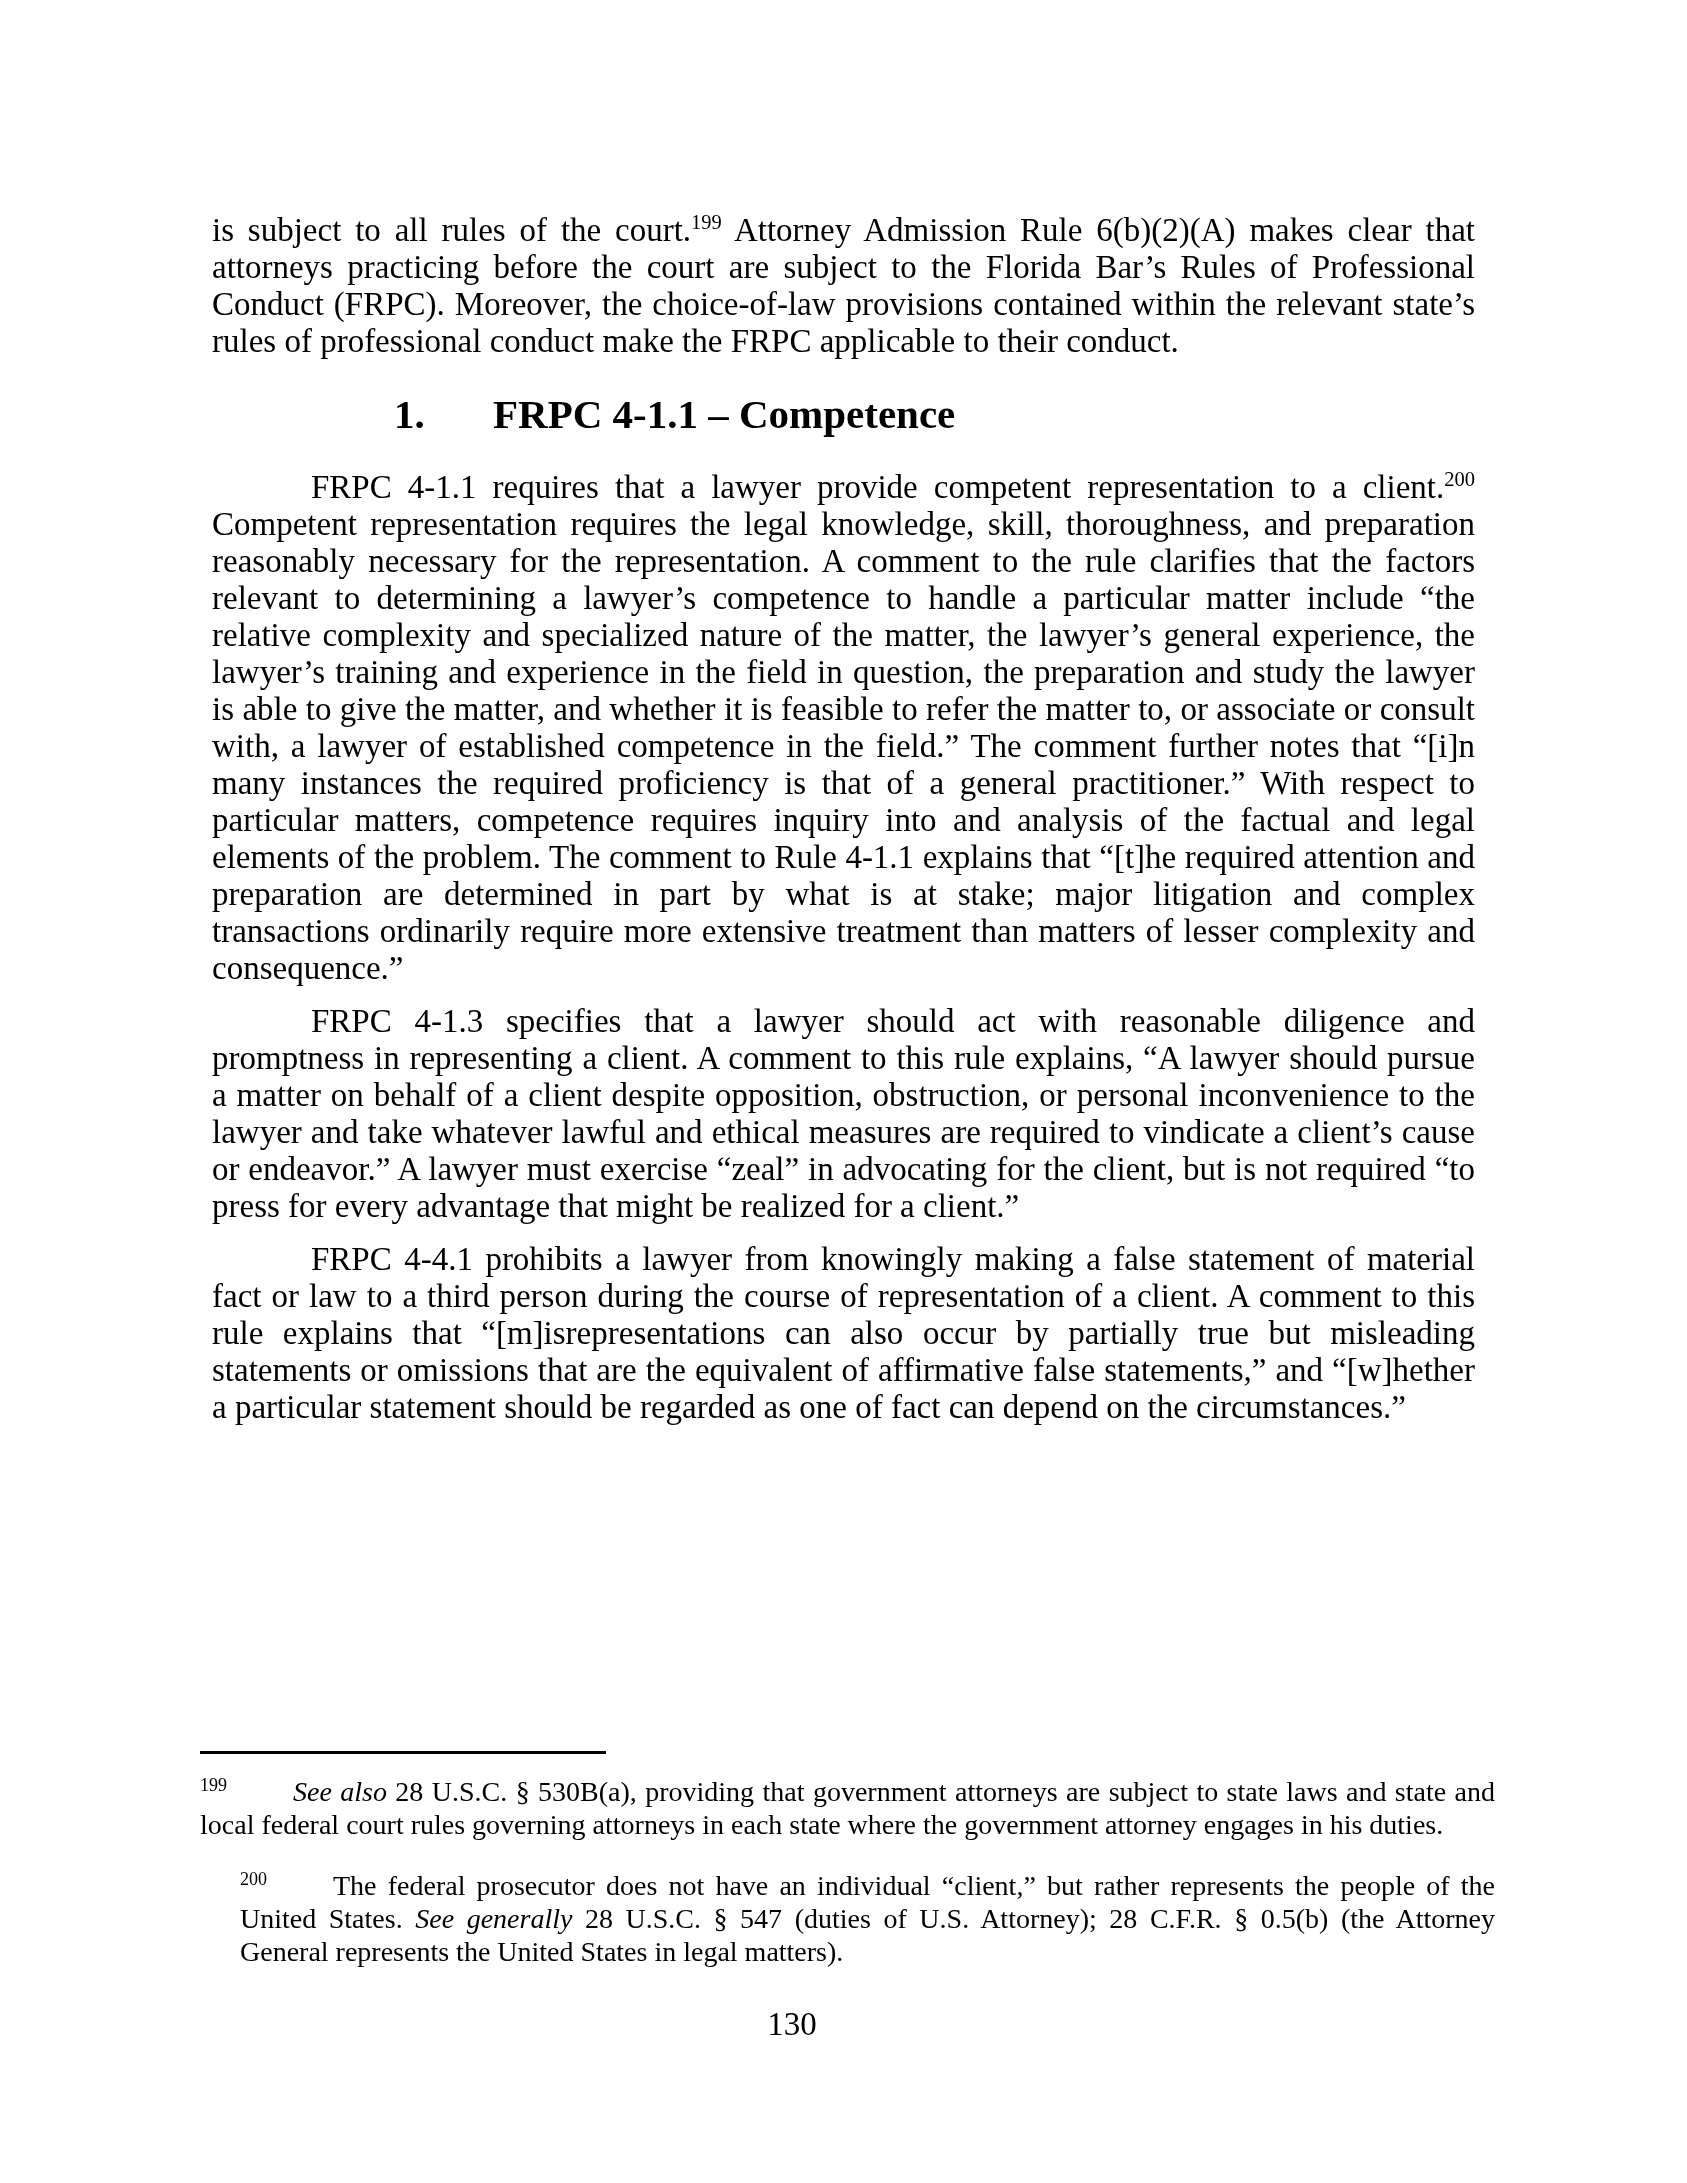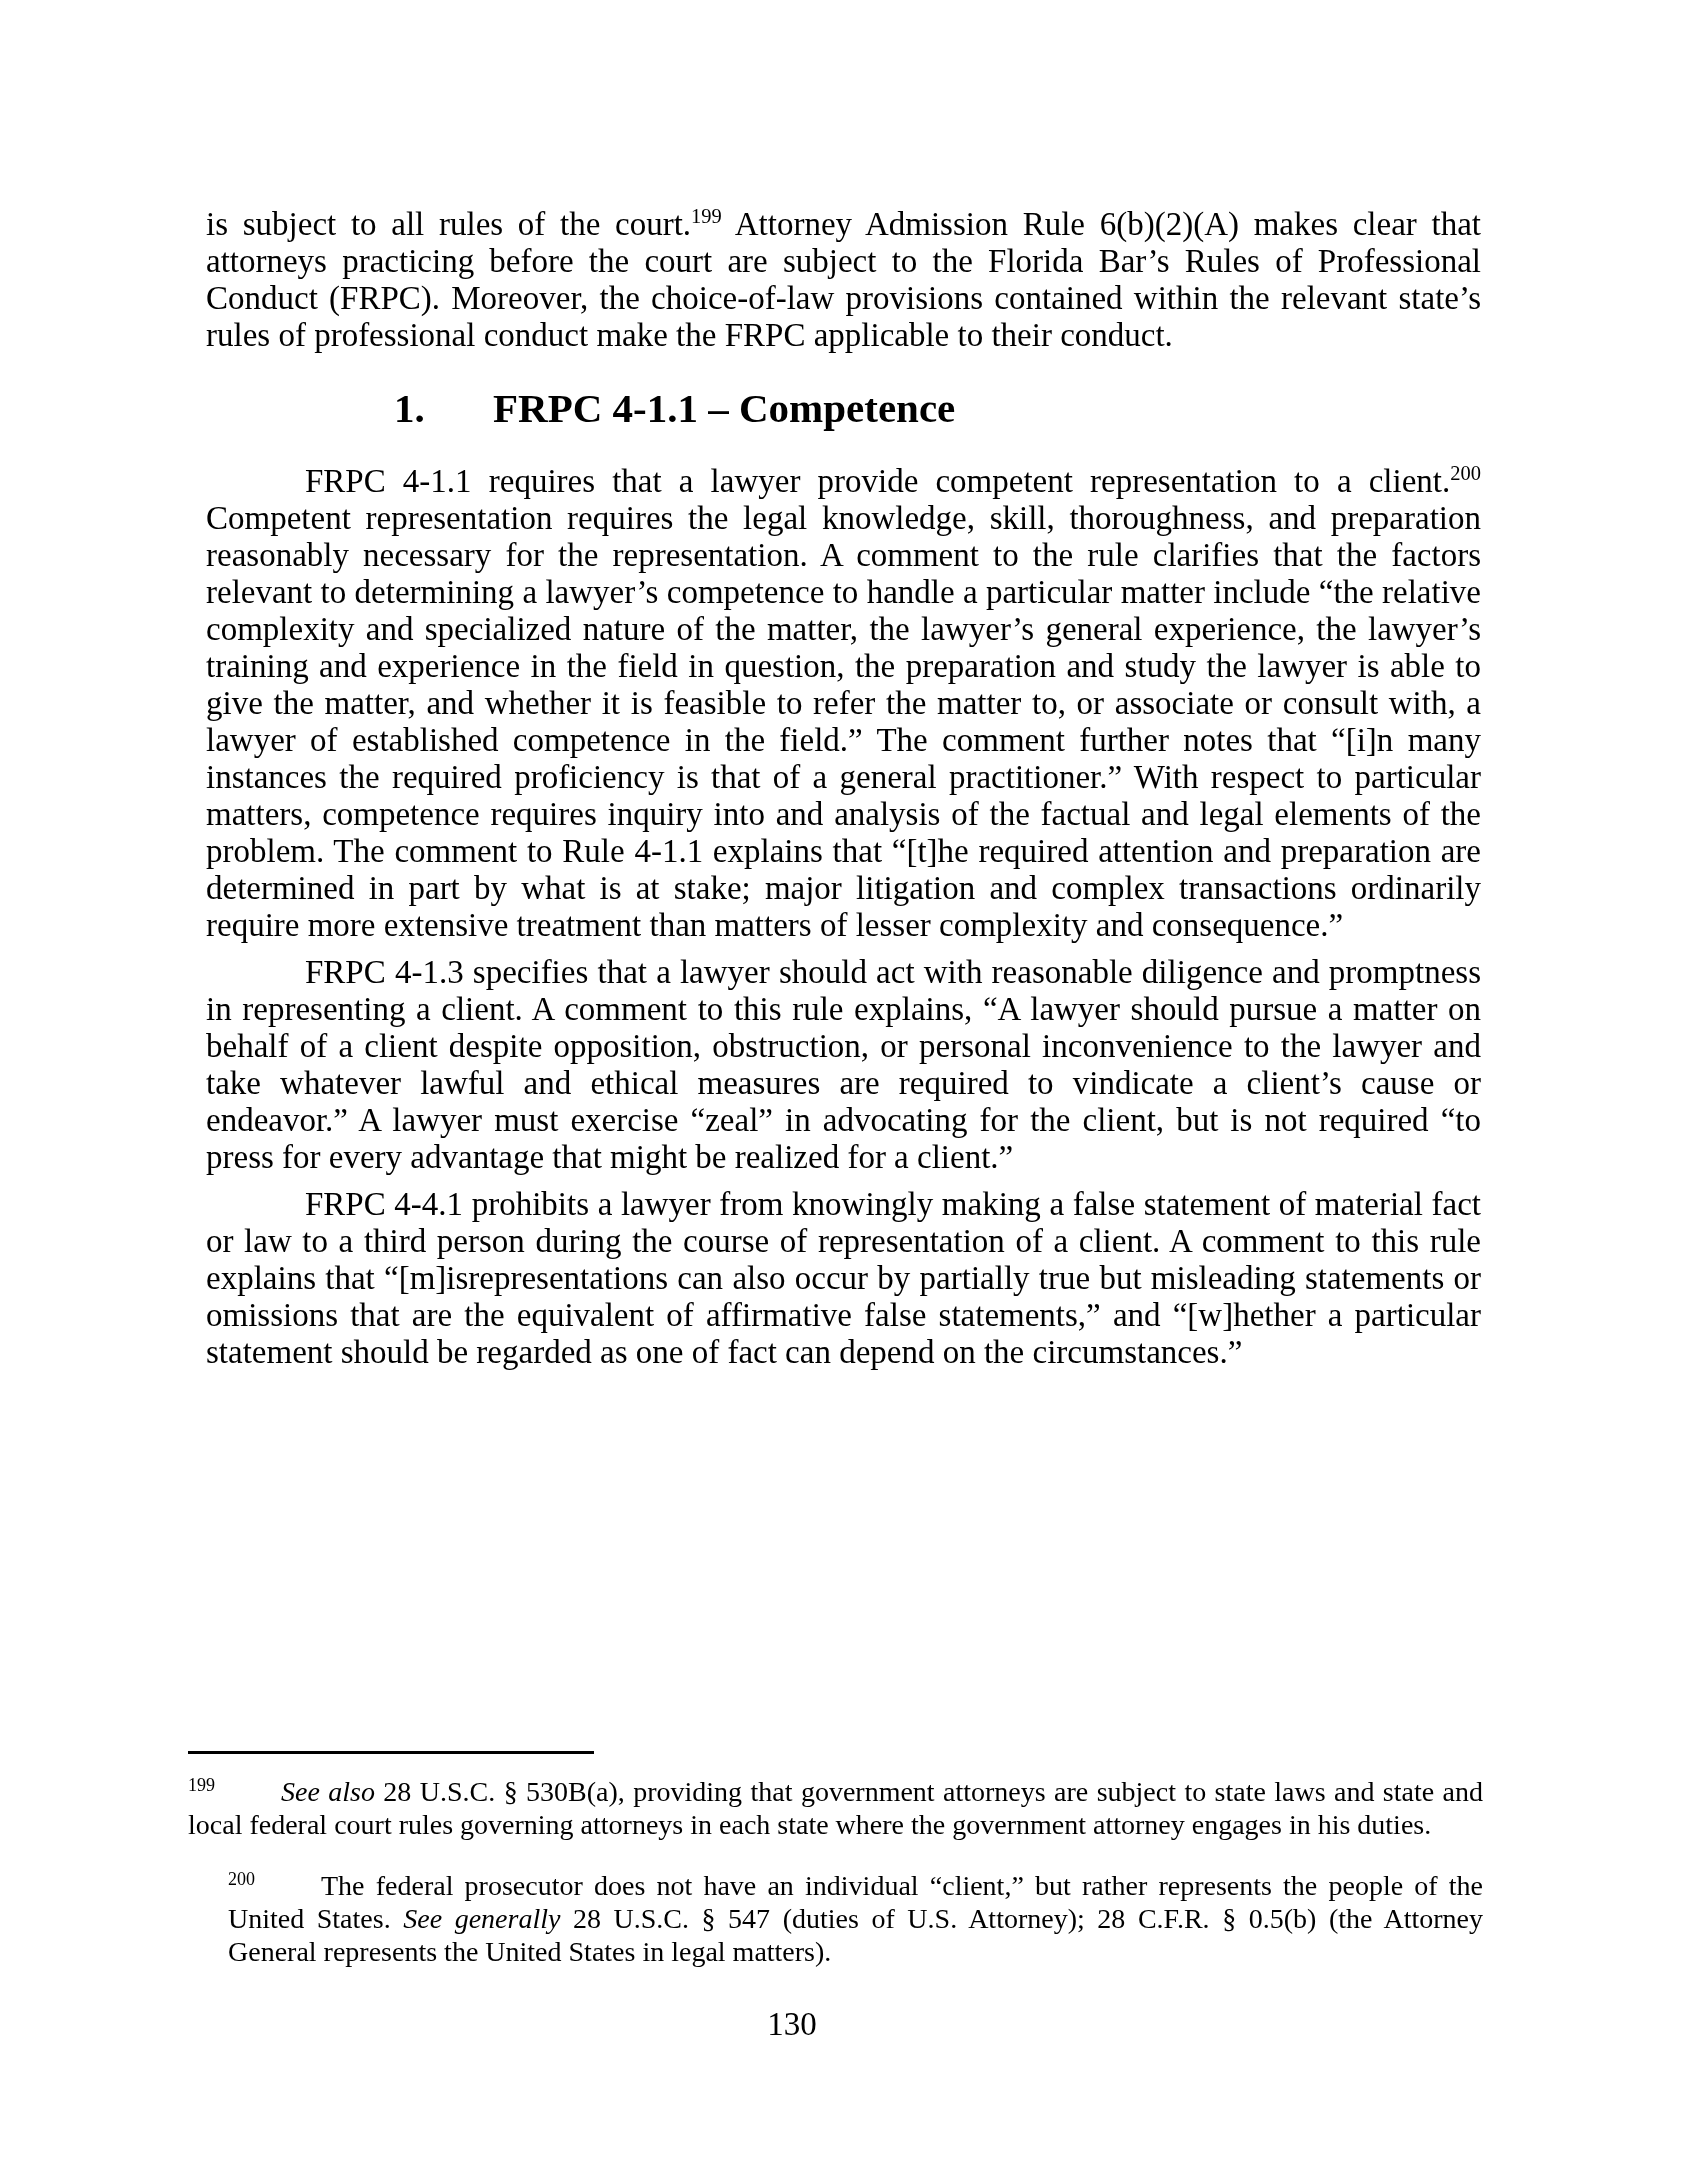--- a/index.html
+++ b/index.html
@@ -12,39 +12,39 @@
     font-family: "Liberation Serif", "DejaVu Serif", serif;
     overflow: hidden;
   }
   .content {
     padding: 196px 196px 0 196px;
   }
   p.body {
     font-size: 33px;
     line-height: 37px;
     text-align: justify;
-    margin: 10px;
+    margin: 16px;
   }
   p.indent { text-indent: 99px; }
   .heading {
     margin: 36px 0 36px 198px;
     font-weight: bold;
     font-size: 41px;
     line-height: 37px;
   }
   .h-num { display: inline-block; width: 99px; }
   sup.fnref {
     font-size: 20.5px;
     vertical-align: super;
     line-height: 0;
   }
   .footnotes {
     position: absolute;
     top: 1751px;
-    left: 188px;
+    left: 200px;
     width: 1295px;
     font-size: 28px;
     line-height: 33px;
   }
   .fn-sep {
     width: 406px;
     height: 3.3px;
     background: #000000;
     margin-bottom: 21px;
   }

